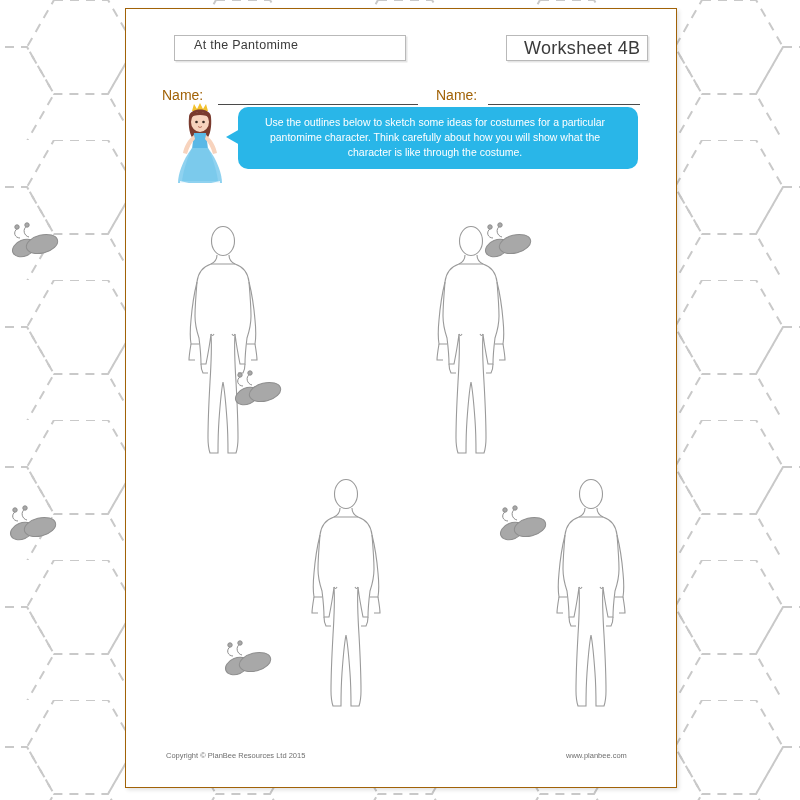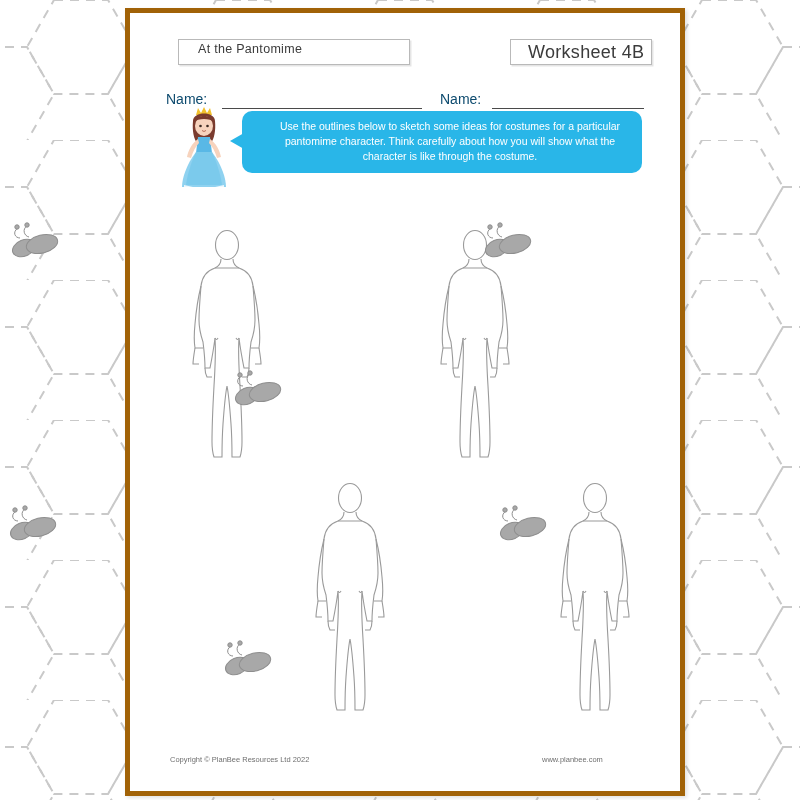--- a/index.html
+++ b/index.html
@@ -24,21 +24,21 @@
   }
 
   
   #page {
     position: absolute;
     left: 125px;
     top: 8px;
     width: 550px;
     height: 778px;
     background: #ffffff;
-    border: 5px solid #a16207;
+    border: 1px solid #a16207;
     box-shadow: 2px 2px 4px rgba(0,0,0,0.12);
     z-index: 2;
     overflow: hidden;
   }
 
   
   .hdr-row {
     position: absolute;
     left: 0; top: 0;
     width: 550px;
@@ -71,21 +71,21 @@
     white-space: nowrap;
   }
   #hdr-title-text { left: 68px; }
   #hdr-ws-text { left: 398px; font-size: 18px; }
 
   
   .field-label {
     position: absolute;
     font-family: "Liberation Sans", sans-serif;
     font-size: 14px;
-    color: #0c4a6e;
+    color: #a16207;
     white-space: nowrap;
     text-align: right;
   }
   #name-label { left: 36px; top: 78px; }
   #date-label { left: 310px; top: 78px; }
   .field-rule {
     position: absolute;
     height: 0;
     border-bottom: 1.5px solid #4a4a4a;
   }
@@ -108,21 +108,21 @@
     position: absolute;
     left: -12px;
     top: 22px;
     width: 0; height: 0;
     border-top: 8px solid transparent;
     border-bottom: 8px solid transparent;
     border-right: 14px solid #29b6e8;
   }
   #bubble-text {
     position: absolute;
-    left: 20px; top: 8px;
+    left: 9px; top: 8px;
     width: 376px;
     text-align: center;
     font-family: "Liberation Sans", sans-serif;
     font-size: 10.5px;
     line-height: 15px;
     color: #ffffff;
   }
 
   
   #princess {
@@ -155,21 +155,21 @@
 
   
   .footer-text {
     position: absolute;
     font-family: "Liberation Sans", sans-serif;
     font-size: 7.5px;
     color: #6f6f6f;
     white-space: nowrap;
   }
   #copyright { left: 40px;  top: 742px; }
-  #website  { left: 412px; top: 742px; }
+  #website  { left: 440px; top: 742px; }
 </style>
 </head>
 <body>
 
 <svg id="bg-pattern" viewBox="0 0 800 800" xmlns="http://www.w3.org/2000/svg">
   <defs>
     <pattern id="hexpat" width="162" height="140" patternUnits="userSpaceOnUse">
       <g fill="none" stroke="#c9c9c9" stroke-width="2" stroke-dasharray="9 7">
         <polygon points="54,0 108,0 135,47 108,94 54,94 27,47"></polygon>
         <polygon points="135,47 189,47 216,94 189,141 135,141 108,94"></polygon>
@@ -317,21 +317,21 @@
       <path d="M81 58 C84 70 86 84 87 96 C88 106 88 114 87 120 L79 120"></path>
       <path d="M23 120 C22 126 21 132 21 136 L27 136"></path>
       <path d="M87 120 C88 126 89 132 89 136 L83 136"></path>
       <path d="M43 110 C44 112 45 112 46 110"></path>
       <path d="M67 110 C66 112 65 112 64 110"></path>
       <path d="M33 140 C33 144 34 147 35 149 L40 149"></path>
       <path d="M77 140 C77 144 76 147 75 149 L70 149"></path>
     </g>
   </svg>
 
-  <div class="footer-text" id="copyright">Copyright © PlanBee Resources Ltd 2022</div>
+  <div class="footer-text" id="copyright">Copyright © PlanBee Resources Ltd 2015</div>
   <div class="footer-text" id="website">www.planbee.com</div>
 </div>
 
 <svg class="bee" id="bee-1" width="60" height="48" viewBox="0 0 60 48" xmlns="http://www.w3.org/2000/svg">
   <g fill="#a8a8a8" stroke="#8e8e8e" stroke-width="1">
     <path d="M16 6 C10 10 13 16 18 16" fill="none"></path>
     <path d="M25 4 C20 7 22 14 27 15" fill="none"></path>
     <circle cx="15" cy="5" r="2.2"></circle>
     <circle cx="25" cy="3" r="2.2"></circle>
     <ellipse cx="22" cy="26" rx="12" ry="8" transform="rotate(-22 22 26)"></ellipse>

